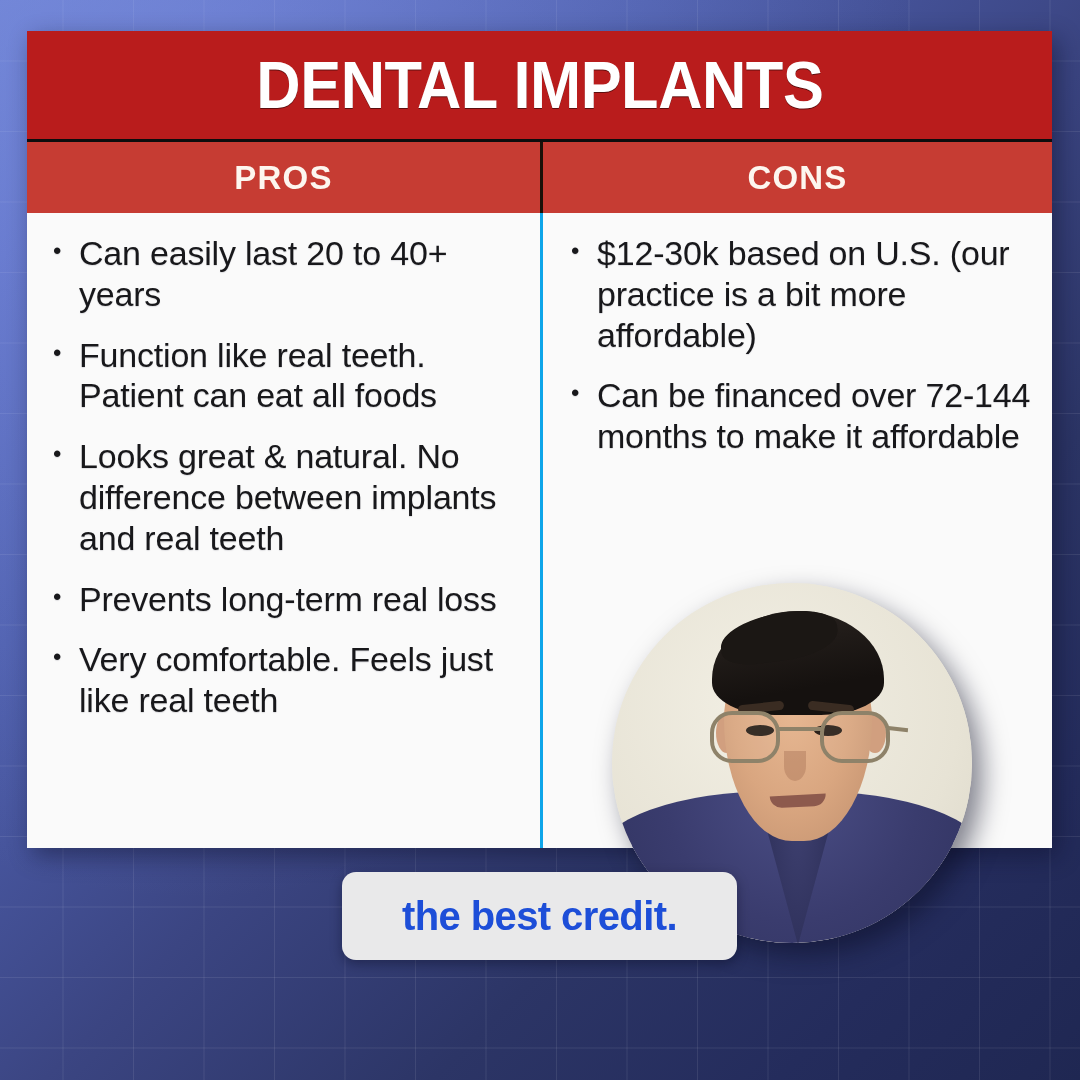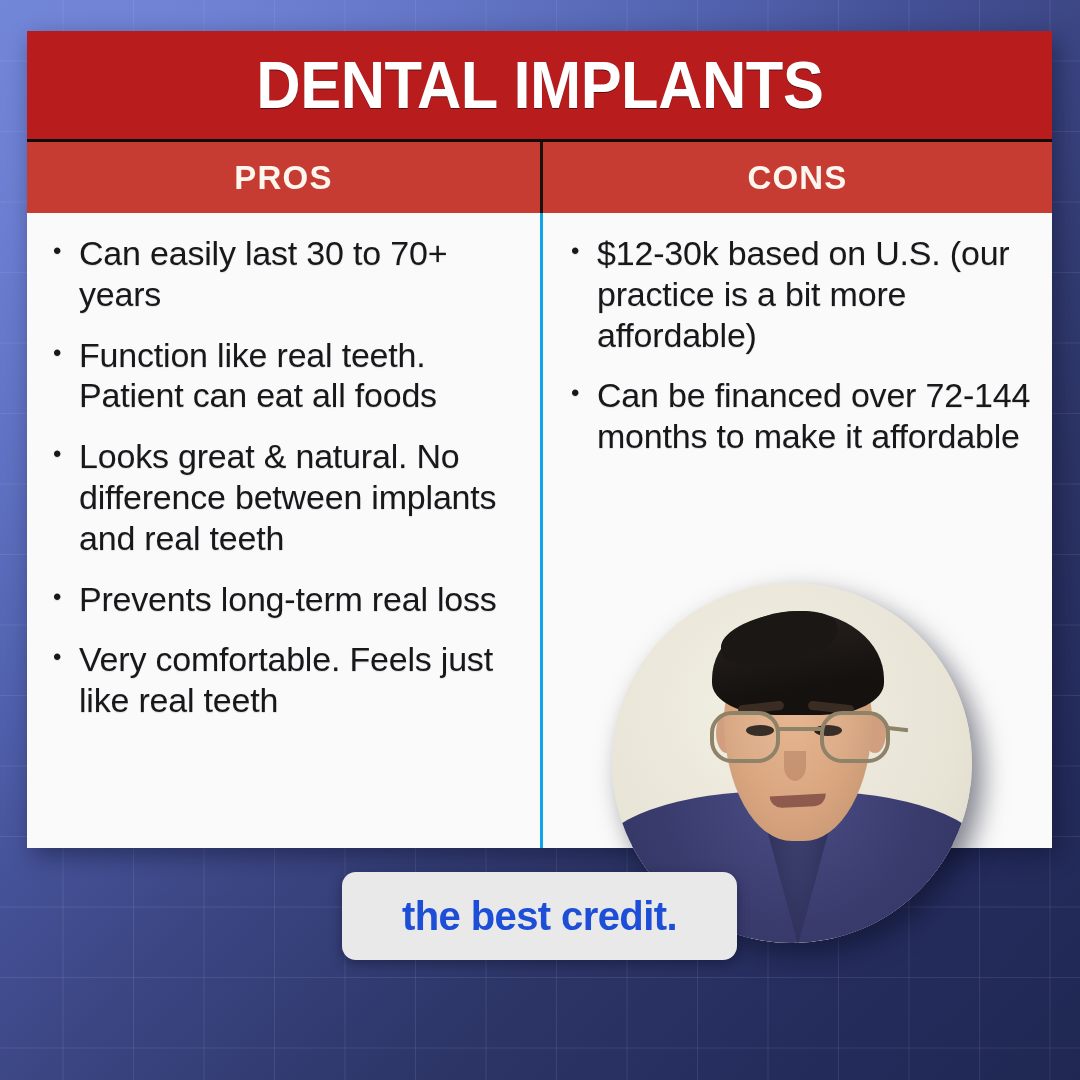--- a/index.html
+++ b/index.html
@@ -291,21 +291,21 @@
       </div>
       <div class="headcell" id="headcell-cons">
         <span>CONS</span>
       </div>
     </div>
 
     <div id="body">
 
       <div class="col" id="col-pros">
         <ul class="bullets">
-          <li>Can easily last 30 to 70+  years</li>
+          <li>Can easily last 20 to 40+  years</li>
           <li>Function like real teeth. Patient can eat all foods</li>
           <li>Looks great &amp; natural. No difference between implants and real teeth</li>
           <li>Prevents long-term real loss</li>
           <li>Very comfortable. Feels just like real teeth</li>
         </ul>
       </div>
 
       <div class="col" id="col-cons">
         <ul class="bullets">
           <li>$12-30k based on U.S. (our practice is a bit more affordable)</li>

